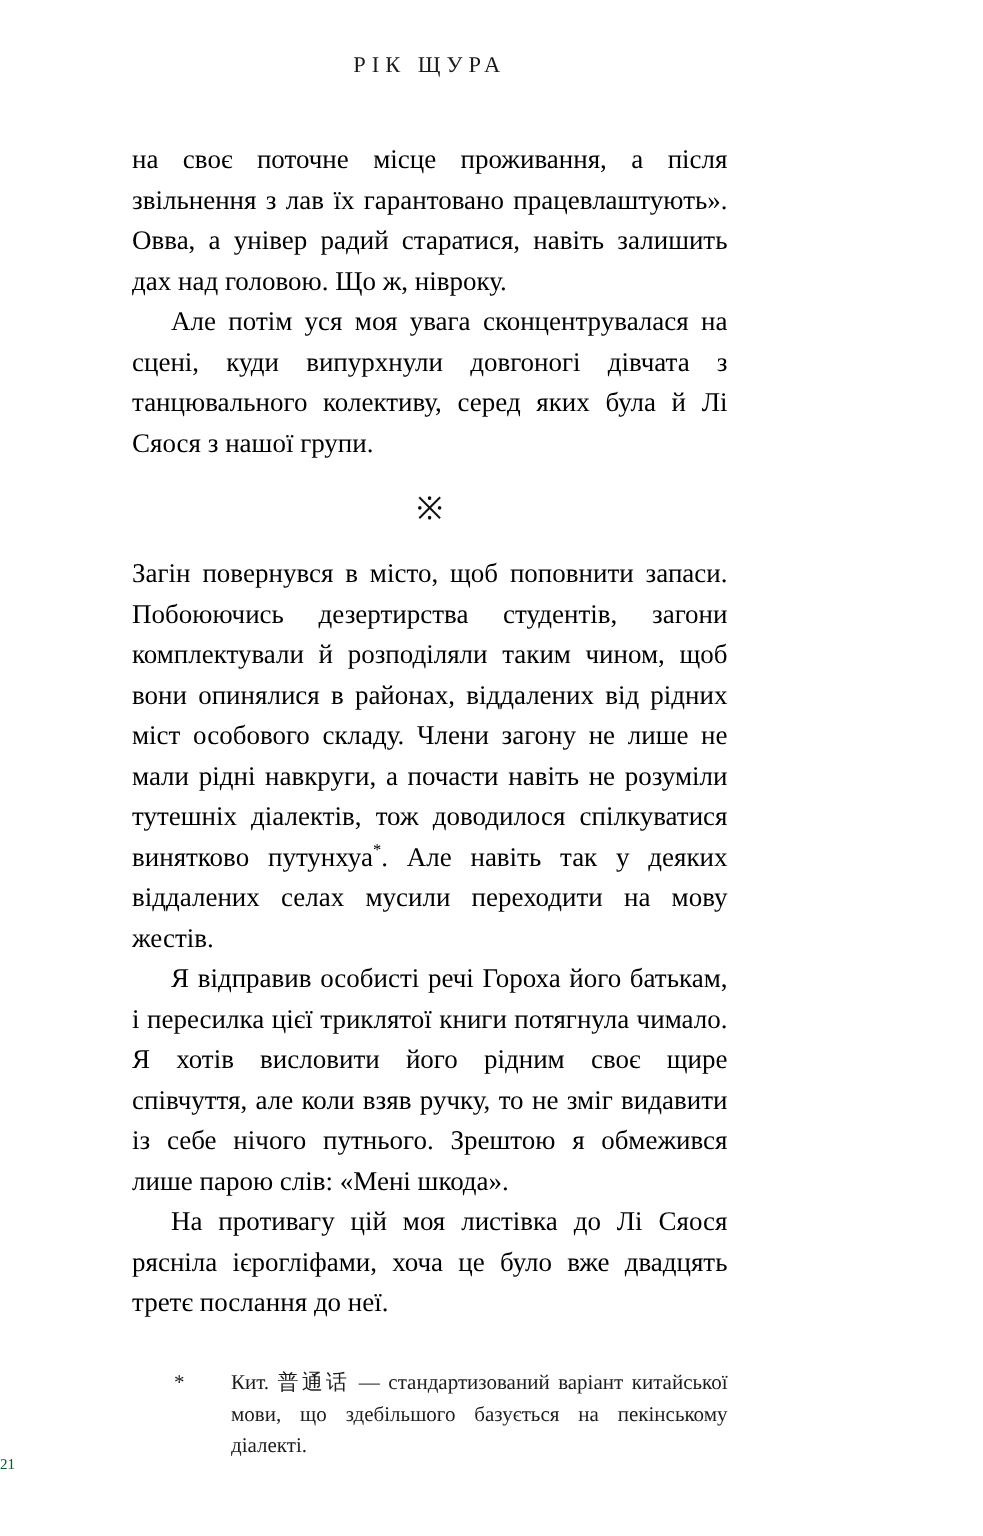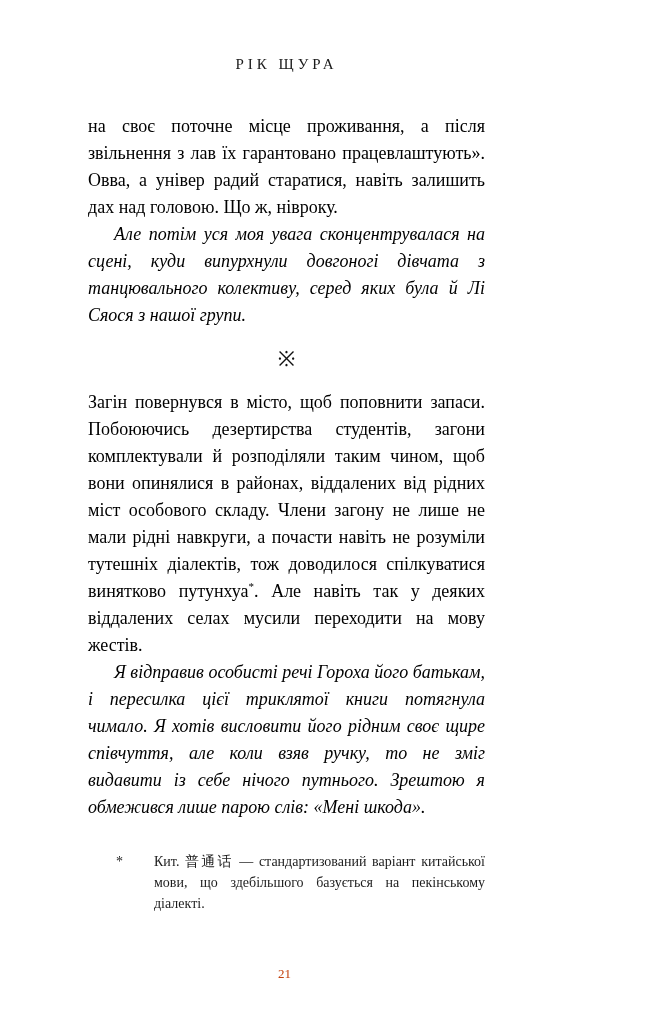--- a/index.html
+++ b/index.html
@@ -13,40 +13,39 @@
     color: #151515;
     font-family: "Liberation Serif", "DejaVu Serif", serif;
     position: relative;
     overflow: hidden;
   }
   .page {
     position: relative;
     box-sizing: border-box;
     width: 569px;
     height: 1024px;
-    padding: 56px 84px 0 88px;
+    padding: 36px 84px 0 88px;
   }
   .running-head {
     text-align: center;
     font-size: 15px;
     letter-spacing: 4px;
     color: #1a1a1a;
     margin: 0 0 40px 0;
     font-weight: normal;
   }
   .text p {
     margin: 0;
     font-size: 18px;
     line-height: 27px;
     text-align: justify;
     color: #000000;
   }
   .text p.indent {
     text-indent: 26px;
-    font-style: italic;
   }
   .divider {
     text-align: center;
     font-size: 21px;
     line-height: 27px;
     margin: 17px 0 16px 0;
     color: #111;
   }
   .fn-sup {
     font-size: 11px;
@@ -68,23 +67,22 @@
   .footnote .fn-text {
     flex: 1;
     text-align: justify;
     margin-left: 12px;
   }
   .page-number {
     position: absolute;
     left: 0;
     bottom: 42px;
     width: 100%;
-    text-align: center;
-    font-size: 13px;
-    color: #c2410c;
+    font-size: 10px;
+    color: #14532d;
   }
 </style>
 </head>
 <body>
 
 <div class="page">
 
   <h1 class="running-head">РІК ЩУРА</h1>
 
   <div class="text">
@@ -92,20 +90,21 @@
     <p>на своє поточне місце проживання, а після звільнення з лав їх гарантовано працевлаштують». Овва, а універ радий старатися, навіть залишить дах над головою. Що ж, нівроку.</p>
 
     <p class="indent">Але потім уся моя увага сконцентрувалася на сцені, куди випурхнули довгоногі дівчата з танцювального колективу, серед яких була й Лі Сяося з нашої групи.</p>
 
     <div class="divider">※</div>
 
     <p><span>Загін повернувся в місто, щоб поповнити запаси. Побоюючись дезертирства студентів, загони комплектували й розподіляли таким чином, щоб вони опинялися в районах, віддалених від рідних міст особового складу. Члени загону не лише не мали рідні навкруги, а почасти навіть не розуміли тутешніх діалектів, тож доводилося спілкуватися винятково путунхуа</span><span class="fn-sup">*</span><span>. Але навіть так у деяких віддалених селах мусили переходити на мову жестів.</span></p>
 
     <p class="indent">Я відправив особисті речі Гороха його батькам, і пересилка цієї триклятої книги потягнула чимало. Я хотів висловити його рідним своє щире співчуття, але коли взяв ручку, то не зміг видавити із себе нічого путнього. Зрештою я обмежився лише парою слів: «Мені шкода».</p>
 
+    <p class="indent">На противагу цій моя листівка до Лі Сяося рясніла ієрогліфами, хоча це було вже двадцять третє послання до неї.</p>
 
 
   </div>
 
   <div class="footnote">
     <span class="fn-marker">*</span>
     <span class="fn-text">Кит. 普通话 — стандартизований варіант китайської мови, що здебільшого базується на пекінському діалекті.</span>
   </div>
 
   <div class="page-number">21</div>

